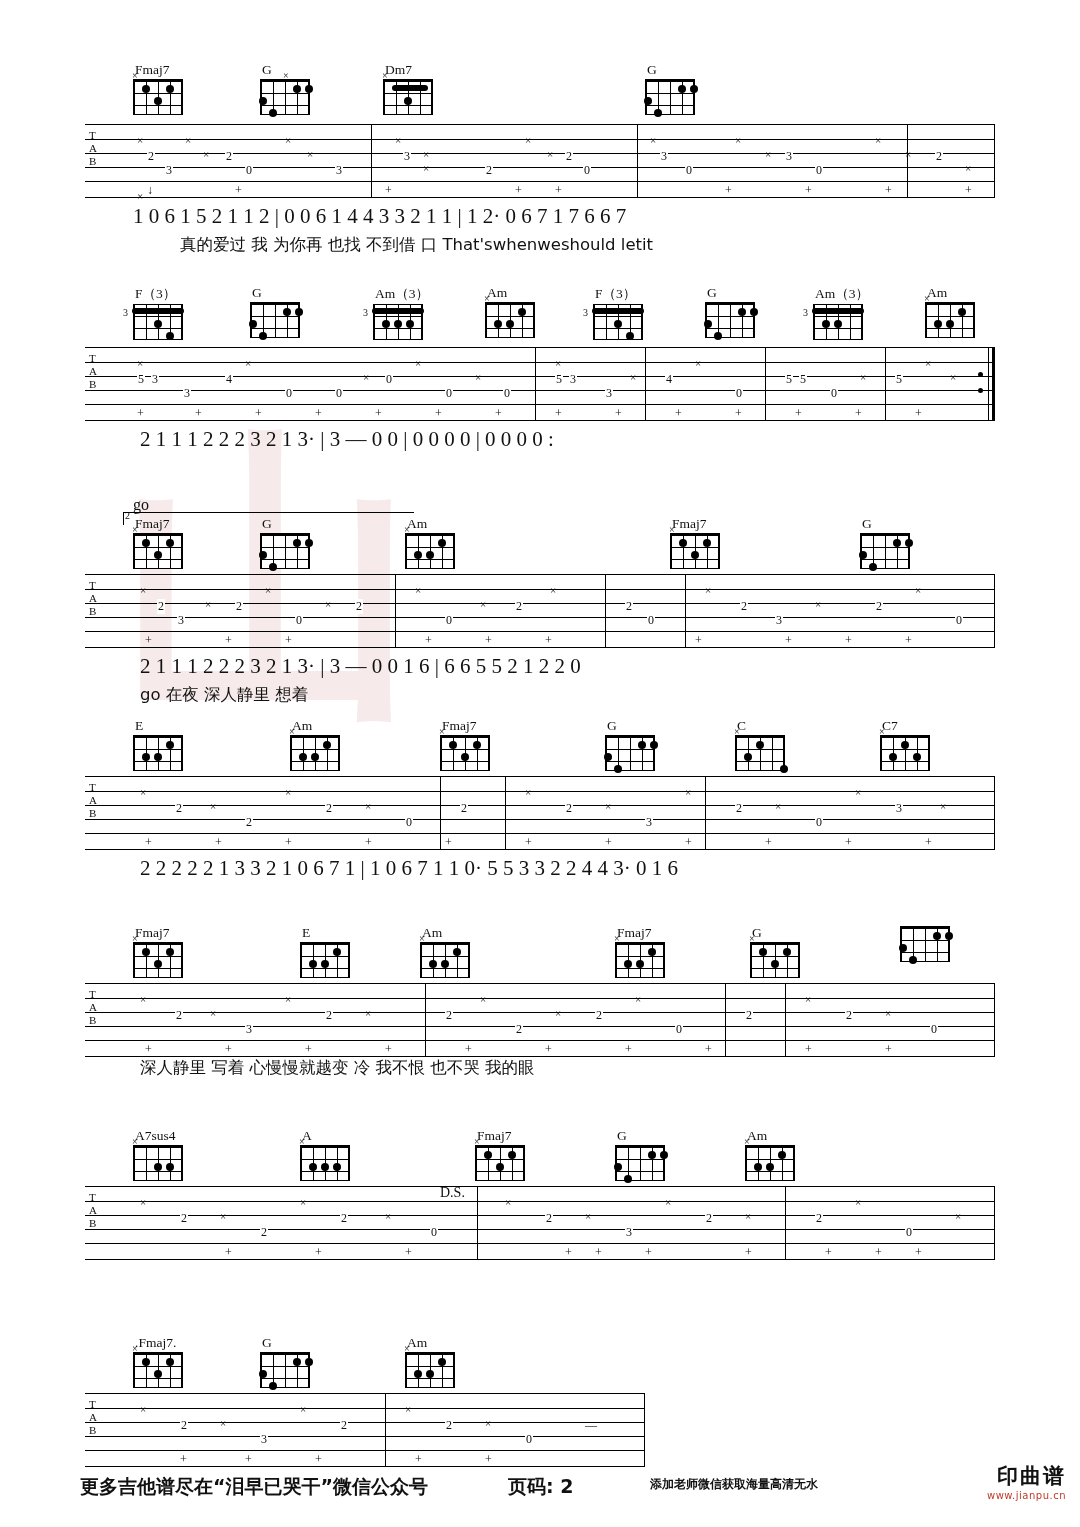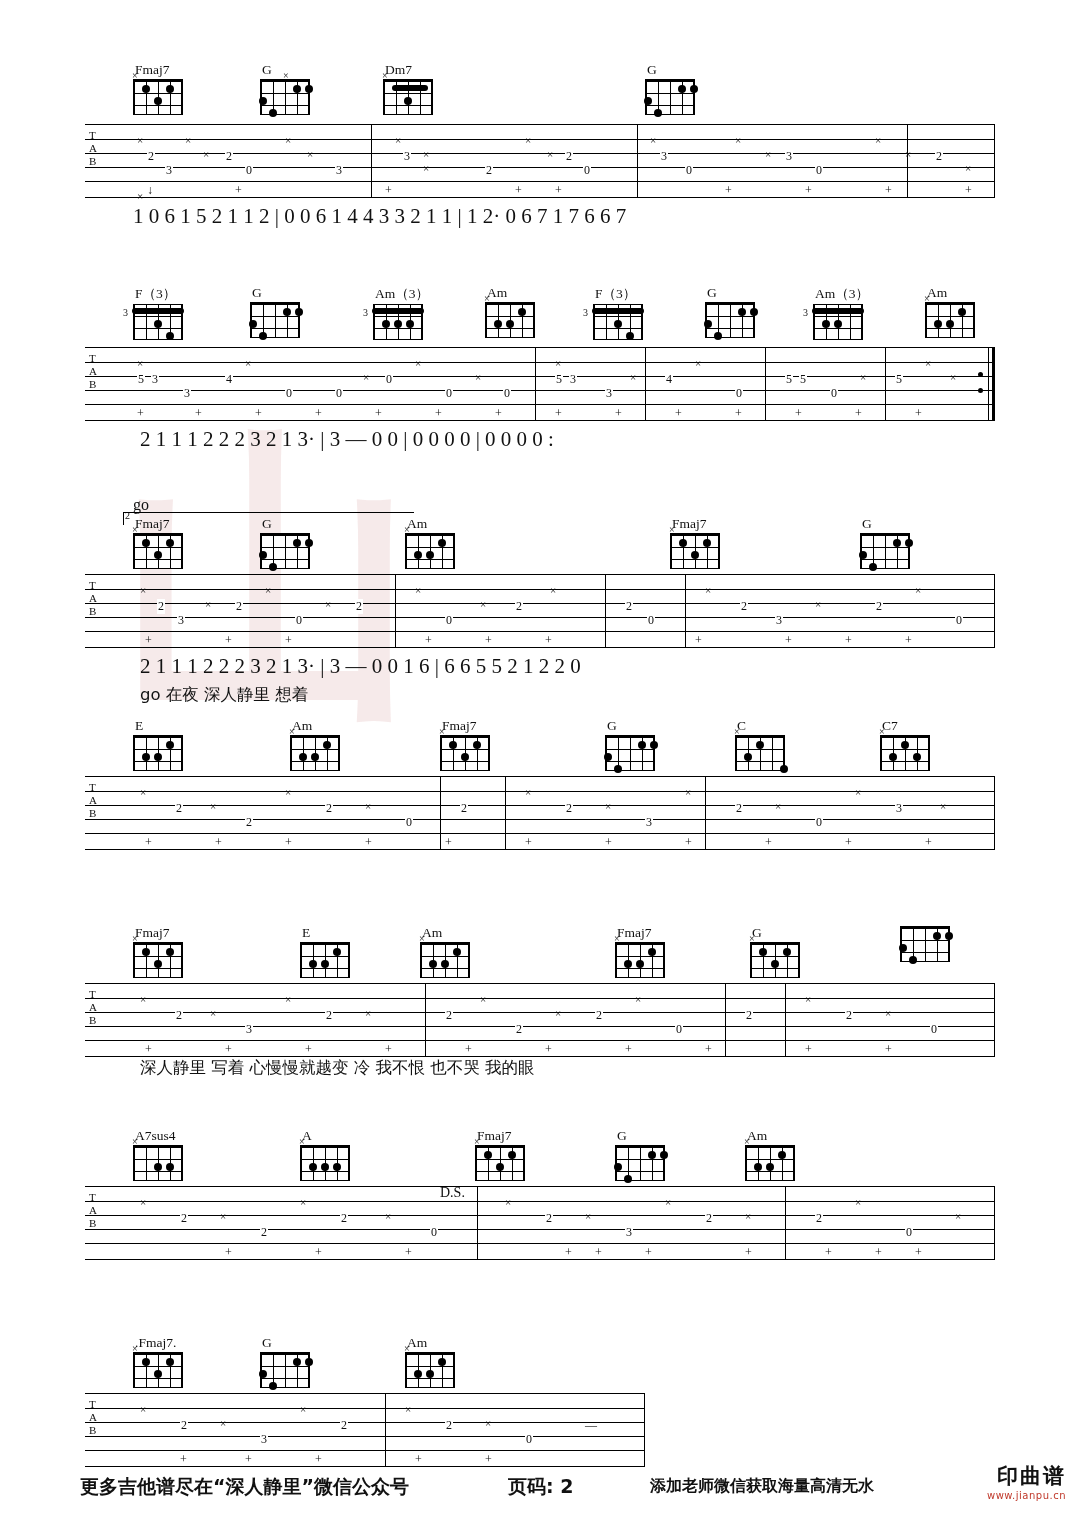--- a/index.html
+++ b/index.html
@@ -55,21 +55,21 @@
 
   
   .numline{position:relative;height:30px;font-size:21px;letter-spacing:0px;}
   .n{position:absolute;white-space:nowrap;font-family:"Liberation Serif", serif;}
   .lyr{position:relative;height:28px;font-size:17px;}
   .lyr .n{font-family:"DejaVu Sans", sans-serif;font-size:16.5px;}
 
   
   .footer{position:absolute;left:0;top:1462px;width:1080px;height:60px;}
   .ft{position:absolute;font-family:"DejaVu Sans", sans-serif;font-weight:700;font-size:19px;}
-  .ftsmall{position:absolute;font-family:Liberation Serif, serif;font-size:16px;}
+  .ftsmall{position:absolute;font-family:Liberation Serif, serif;font-size:12px;}
   .logo{position:absolute;right:14px;top:0px;text-align:right;}
   .logo .big{font-family:"DejaVu Sans", sans-serif;font-size:21px;font-weight:700;color:#111;letter-spacing:2px;}
   .logo .small{font-family:"DejaVu Sans", sans-serif;font-size:10px;color:#c0392b;letter-spacing:0.5px;}
 
   .repeat{position:absolute;width:7px;top:0;bottom:0;}
   .repeat b{position:absolute;top:0;bottom:0;width:3px;background:#000;left:0;}
   .repeat i{position:absolute;width:1px;top:0;bottom:0;background:#000;left:5px;}
   .rdot{position:absolute;width:5px;height:5px;border-radius:50%;background:#000;}
 
   .ending{position:absolute;border-left:1px solid #000;border-top:1px solid #000;height:12px;}
@@ -201,20 +201,23 @@
       <span class="strum" style="left:430px;top:58px">+</span>
         <span class="strum" style="left:470px;top:58px">+</span>
       <span class="strum" style="left:640px;top:58px">+</span>
         <span class="strum" style="left:720px;top:58px">+</span>
       <span class="strum" style="left:800px;top:58px">+</span>
         <span class="strum" style="left:880px;top:58px">+</span>
     </div>
 
     <div class="numline" style="margin-top:6px;">
       <span class="n" style="left:48px;top:0;">1  0 6 1 5 2 1 1  2 | 0   0 6 1 4 4 3 3 2 1 1 | 1 2· 0 6  7 1  7 6 6 7</span>
+    </div>
+    <div class="lyr">
+      <span class="n" style="left:95px;top:0;">真的爱过 我        为你再 也找 不到借   口  That'swhenweshould letit</span>
     </div>
   </div>
 
   <div class="system" style="top:285px;">
     <div class="chordrow">
       <div class="chordbox" style="left:48px;">
         <div class="chordname">F（3）</div>
         <div class="grid nonut">
             <i class="v" style="left:0"></i>
             <i class="v" style="left:12px"></i>
@@ -702,20 +705,23 @@
         <span class="strum" style="left:280px;top:58px">+</span>
       <span class="strum" style="left:360px;top:58px">+</span>
         <span class="strum" style="left:440px;top:58px">+</span>
       <span class="strum" style="left:520px;top:58px">+</span>
         <span class="strum" style="left:600px;top:58px">+</span>
       <span class="strum" style="left:680px;top:58px">+</span>
         <span class="strum" style="left:760px;top:58px">+</span>
       <span class="strum" style="left:840px;top:58px">+</span>
     </div>
 
+    <div class="numline" style="margin-top:6px;">
+      <span class="n" style="left:55px;top:0;">2 2 2 2 2 1  3 3 2 1  0 6 7 1 | 1    0 6 7 1 1    0· 5  5 3  3 2 2  4 4 3·  0 1 6</span>
+    </div>
   </div>
 
   <div class="system" style="top:925px;">
     <div class="chordrow" style="height:58px;">
       <div class="chordbox" style="left:48px;">
         <div class="chordname">Fmaj7</div>
         <div class="grid">
             <i class="v" style="left:0"></i>
             <i class="v" style="left:12px"></i>
             <i class="v" style="left:24px"></i>
@@ -1067,21 +1073,21 @@
       <span class="strum" style="left:95px;top:58px">+</span>
         <span class="strum" style="left:160px;top:58px">+</span>
       <span class="strum" style="left:230px;top:58px">+</span>
         <span class="strum" style="left:330px;top:58px">+</span>
       <span class="strum" style="left:400px;top:58px">+</span>
       <span class="strum" style="left:500px;top:24px">—</span>
     </div>
   </div>
 
   <div class="footer">
-    <span class="ft" style="left:80px;top:12px;">更多吉他谱尽在“深人静里”微信公众号</span>
+    <span class="ft" style="left:80px;top:12px;">更多吉他谱尽在“泪早已哭干”微信公众号</span>
     <span class="ft" style="left:508px;top:12px;">页码: 2</span>
     <span class="ftsmall" style="left:650px;top:14px;font-weight:700;">添加老师微信获取海量高清无水</span>
     <div class="logo">
       <div class="big">印曲谱</div>
       <div class="small">www.jianpu.cn</div>
     </div>
   </div>
 
 </div>
 

